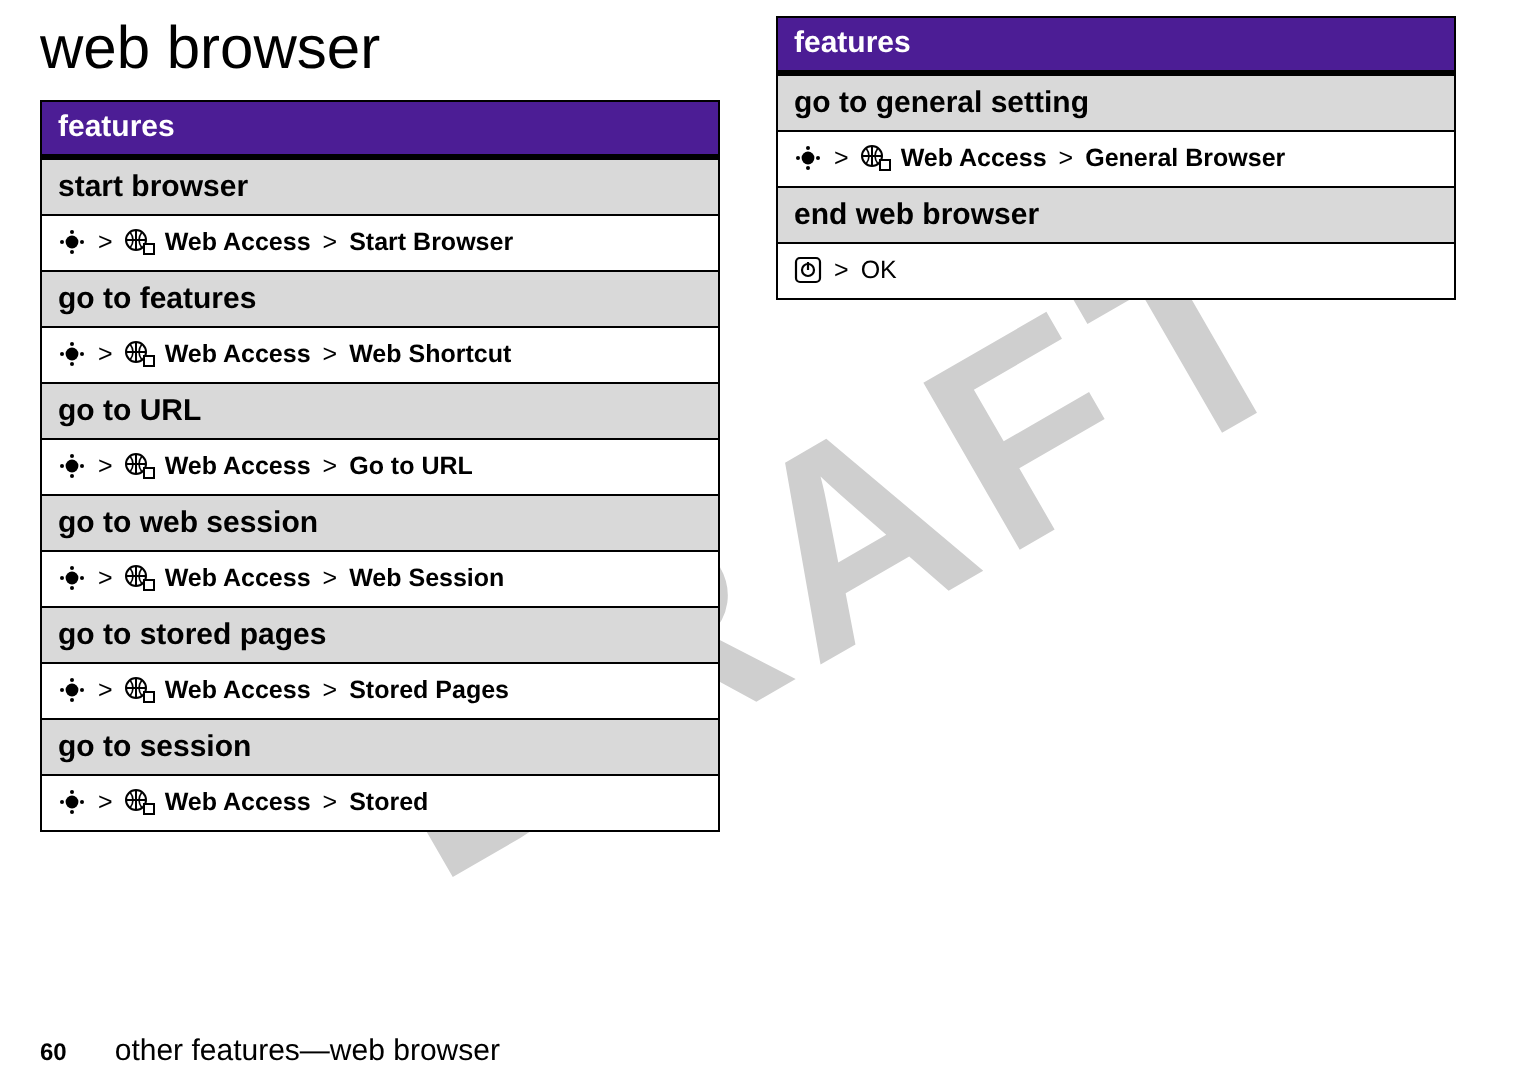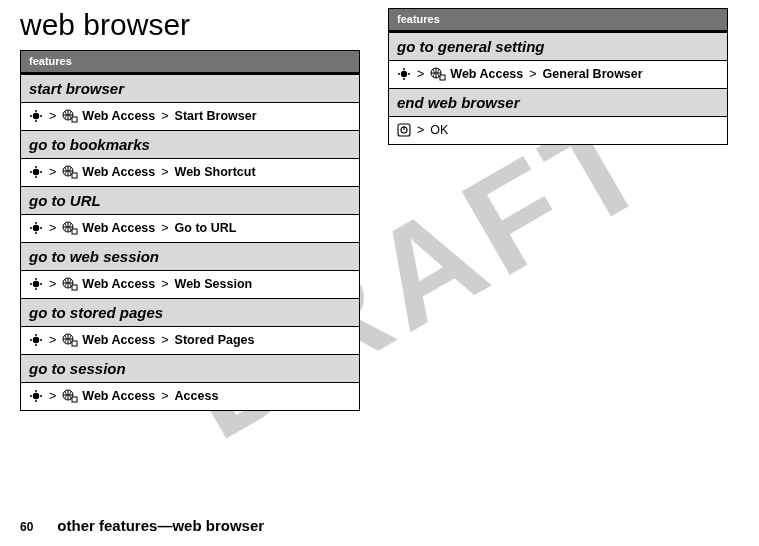--- a/index.html
+++ b/index.html
@@ -35,35 +35,34 @@
   h1.title {
     font-size: 30px;
     font-weight: 400;
     margin: 0 0 8px 0;
     color: #000;
   }
   .col {
     width: 340px;
   }
   .features-header {
-    background: #737373;
+    background: #4c1d95;
     color: #fff;
     font-weight: 700;
-    font-size: 11px;
+    font-size: 15px;
     padding: 4px 8px 5px 8px;
     border-bottom: 3px solid #000;
   }
   .row-title {
     background: #d9d9d9;
     color: #000;
     font-weight: 700;
     font-size: 15px;
     padding: 5px 8px;
     border-bottom: 1px solid #000;
-    font-style: italic;
   }
   .row-detail {
     background: #fff;
     padding: 6px 8px 7px 8px;
     border-bottom: 1px solid #000;
     font-size: 12.5px;
     font-weight: 700;
     color: #000;
     display: flex;
     align-items: center;
@@ -88,21 +87,21 @@
     left: 20px;
     bottom: 12px;
     font-size: 15px;
     color: #000;
     display: flex;
     align-items: baseline;
     gap: 24px;
     z-index: 1;
   }
   .footer .pn { font-weight: 700; font-size: 12px; }
-  .footer .ft { font-weight: 700; }
+  .footer .ft { font-weight: 400; }
 </style>
 </head>
 <body>
 
 <div class="watermark">DRAFT</div>
 
 <div class="page">
 
   <div class="col">
     <h1 class="title">web browser</h1>
@@ -130,21 +129,21 @@
               <path d="M3 2 Q6 6 3 10" fill="none" stroke="#000" stroke-width="0.8"></path>
               <path d="M9 2 Q6 6 9 10" fill="none" stroke="#000" stroke-width="0.8"></path>
               <rect x="10" y="8" width="5" height="5" fill="#fff" stroke="#000" stroke-width="1"></rect>
             </svg>
           </span>
         <span>Web Access</span>
         <span class="sep">&gt;</span>
         <span>Start Browser</span>
       </div>
 
-      <div class="row-title">go to bookmarks</div>
+      <div class="row-title">go to features</div>
       <div class="row-detail">
         <span class="ico">
             <svg width="14" height="14" viewBox="0 0 14 14">
               <circle cx="7" cy="7" r="3.2" fill="#000"></circle>
               <circle cx="2" cy="7" r="1" fill="#000"></circle>
               <circle cx="12" cy="7" r="1" fill="#000"></circle>
               <circle cx="7" cy="2" r="1" fill="#000"></circle>
               <circle cx="7" cy="12" r="1" fill="#000"></circle>
             </svg>
           </span>
@@ -262,21 +261,21 @@
               <circle cx="6" cy="6" r="5" fill="none" stroke="#000" stroke-width="1"></circle>
               <line x1="1" y1="6" x2="11" y2="6" stroke="#000" stroke-width="1"></line>
               <line x1="6" y1="1" x2="6" y2="11" stroke="#000" stroke-width="1"></line>
               <path d="M3 2 Q6 6 3 10" fill="none" stroke="#000" stroke-width="0.8"></path>
               <path d="M9 2 Q6 6 9 10" fill="none" stroke="#000" stroke-width="0.8"></path>
               <rect x="10" y="8" width="5" height="5" fill="#fff" stroke="#000" stroke-width="1"></rect>
             </svg>
           </span>
         <span>Web Access</span>
         <span class="sep">&gt;</span>
-        <span>Access</span>
+        <span>Stored</span>
       </div>
 
     </div>
   </div>
 
   <div class="col">
     <div class="tbl">
       <div class="features-header">features</div>
 
       <div class="row-title">go to general setting</div>

